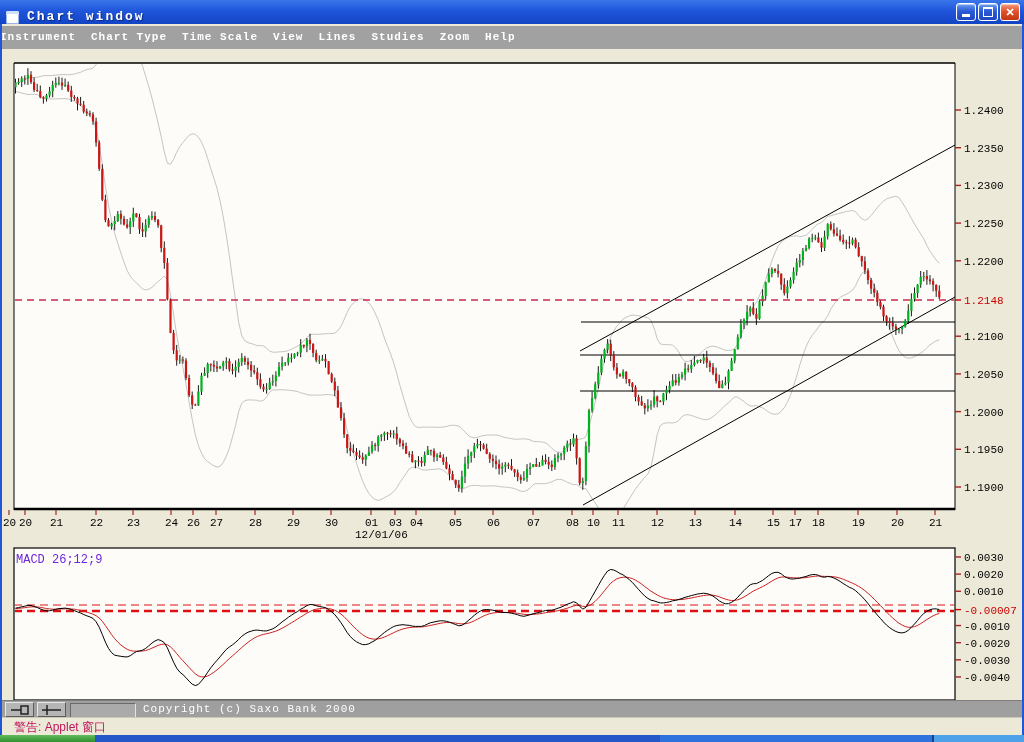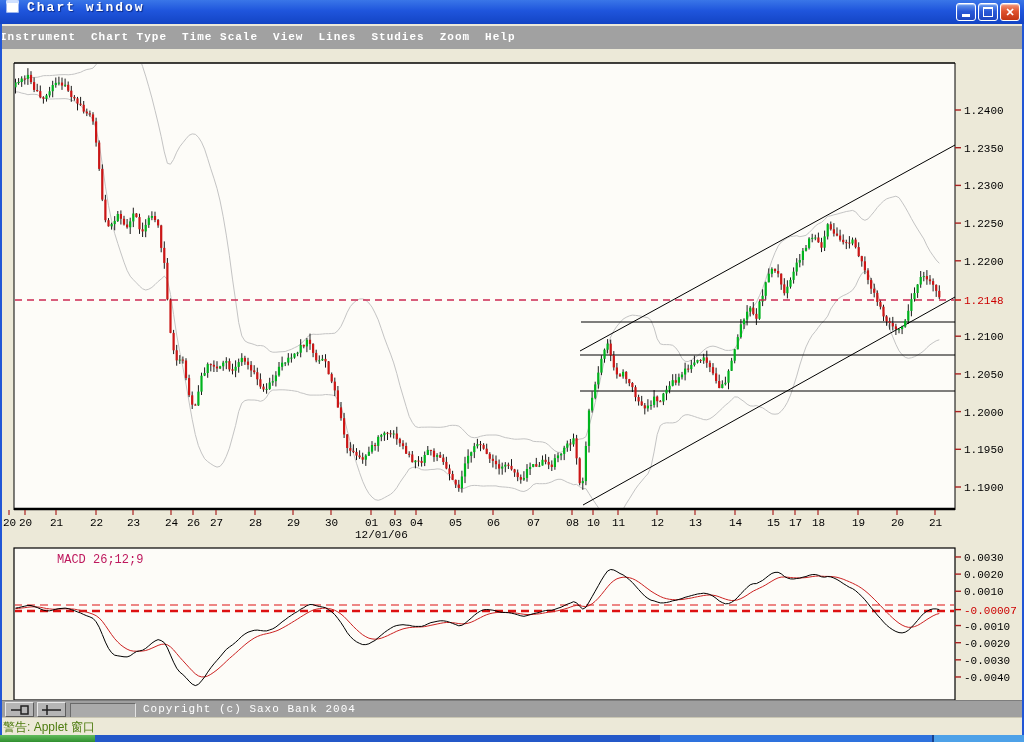--- a/index.html
+++ b/index.html
@@ -1,53 +1,53 @@
 <!DOCTYPE html>
 <html><head>
 <meta charset="utf-8">
 <style>
   html,body{margin:0;padding:0;background:#555;}
   #root{position:relative;width:1024px;height:742px;overflow:hidden;background:#ece9d8;
         font-family:"Liberation Mono","DejaVu Sans Mono",monospace;}
   
   .titlebar{position:absolute;left:0;top:0;right:0;height:24px;
     background:linear-gradient(180deg,#3a76e8 0%,#1f55dc 45%,#1344c4 100%);
-    display:flex;align-items:flex-start;}
+    display:flex;align-items:flex-end;}
   .title-icon{width:13px;height:13px;margin-left:6px;background:#fff;border-radius:2px;
     box-shadow:inset 0 3px 0 #cfe0ff, inset 0 0 0 1px #9ab4ee;}
   .title-text{color:#fff;font-weight:bold;font-size:13px;margin-left:8px;letter-spacing:2px;
     text-shadow:1px 1px 1px #0a2a88;}
   .win-buttons{position:absolute;right:4px;top:3px;display:flex;gap:2px;}
   .win-btn{width:20px;height:18px;border-radius:3px;border:1px solid #fff;
     background:linear-gradient(#6a9cf0,#2a5ad8 45%,#1e46c0);
     color:#fff;font-size:11px;line-height:16px;text-align:center;font-weight:bold;
     box-shadow:inset 0 1px 1px rgba(255,255,255,.55);padding:0;cursor:pointer;}
   .win-btn.close{background:linear-gradient(#f49a7c,#e0532e 45%,#c23512);}
   .glyph-min{display:inline-block;width:8px;height:3px;background:#fff;margin-top:10px;}
   .glyph-rst{display:inline-block;width:8px;height:7px;border:1px solid #fff;border-top:2px solid #fff;margin-top:3px;}
   
   .menubar{position:absolute;left:0;top:24px;right:0;height:23px;background:#a1a1a1;
     border-top:2px solid #ece9d8;line-height:21px;white-space:nowrap;}
   .menu-item{color:#fff;font-weight:bold;font-size:11px;letter-spacing:1px;margin-right:15px;cursor:pointer;}
   
   .chart-header{position:absolute;left:17px;top:50px;font-size:11px;color:#000;letter-spacing:0.5px;}
-  .macd-label{position:absolute;left:34px;top:553px;font-size:12px;color:#be185d;padding-left:23px;}
+  .macd-label{position:absolute;left:16px;top:553px;font-size:12px;color:#6d28d9;}
   
   #chart-svg{position:absolute;left:0;top:0;pointer-events:none;}
   .hot{position:absolute;background:transparent;}
   
   .bottom-toolbar{position:absolute;left:0;top:700px;right:0;height:17px;background:#9f9f9f;border-top:1px solid #7d7d7d;}
   .tb-btn{position:absolute;top:1px;width:29px;height:15px;background:#b5b5b5;
     border:1px solid;border-color:#e8e8e8 #5c5c5c #5c5c5c #e8e8e8;padding:0;cursor:pointer;}
   .tb-track{position:absolute;left:70px;top:2px;width:64px;height:13px;background:#aaa;
     border:1px solid;border-color:#6a6a6a #e4e4e4 #e4e4e4 #6a6a6a;}
   .copyright{position:absolute;left:143px;top:0;color:#fff;font-size:11px;line-height:17px;letter-spacing:1px;}
   
   .warning-bar{position:absolute;left:0;top:717px;right:0;height:18px;background:#ece9d8;
-    border-top:1px solid #cac7b4;color:#4d7c0f;font-size:12px;line-height:18px;padding-left:3px;
+    border-top:1px solid #cac7b4;color:#be185d;font-size:12px;line-height:18px;padding-left:14px;
     font-family:"Liberation Sans","DejaVu Sans",sans-serif;}
   .taskbar{position:absolute;left:0;top:735px;right:0;height:7px;background:#2e72dd;}
   .tb-start{position:absolute;left:0;top:0;width:95px;height:7px;
     background:linear-gradient(#63bb5e,#2f8f2f);}
   .tb-task{position:absolute;left:95px;top:0;width:565px;height:7px;background:#2458c8;}
   .tb-tray{position:absolute;left:932px;top:0;right:0;height:7px;background:#4da1e8;border-left:2px solid #17418f;}
   
   .frame-l,.frame-r{position:absolute;top:24px;height:711px;width:2px;background:#2156d6;}
   .frame-l{left:0}.frame-r{right:0}
 </style>
@@ -527,21 +527,21 @@
         <rect x="15" y="3" width="7" height="8" fill="none" stroke="#222" stroke-width="1.5"></rect>
       </svg>
     </button>
     <button class="tb-btn" style="left:37px">
       <svg width="27" height="13">
         <line x1="4" y1="7" x2="23" y2="7" stroke="#222" stroke-width="1.5"></line>
         <line x1="9" y1="2" x2="9" y2="12" stroke="#222" stroke-width="1.5"></line>
       </svg>
     </button>
     <span class="tb-track"></span>
-    <span class="copyright">Copyright (c) Saxo Bank 2004</span>
+    <span class="copyright">Copyright (c) Saxo Bank 2000</span>
   </div>
 
   <div class="warning-bar">警告: Applet 窗口</div>
 
   <div class="taskbar">
     <span class="tb-start"></span>
     <span class="tb-task"></span>
     <span class="tb-tray"></span>
   </div>
 

